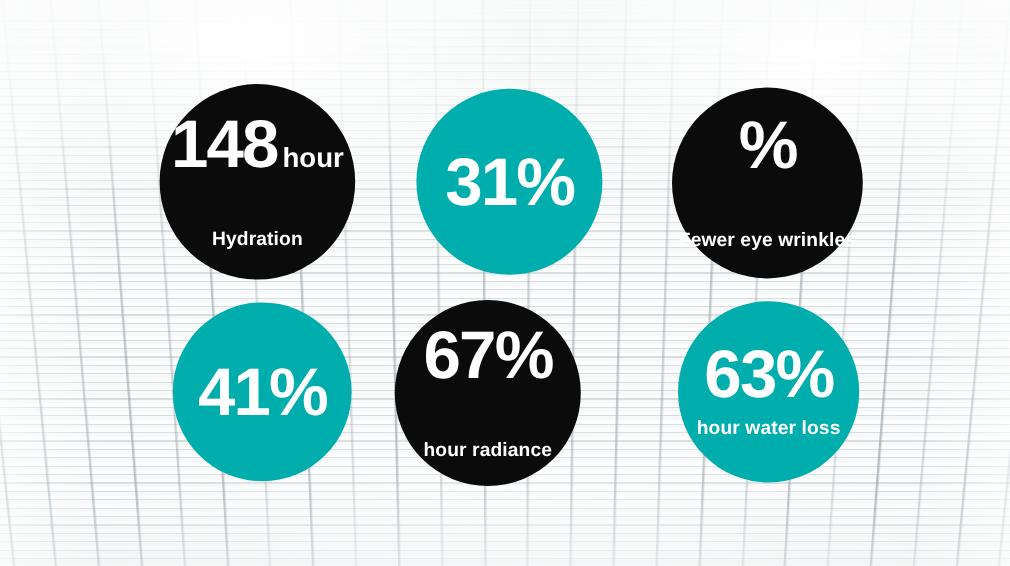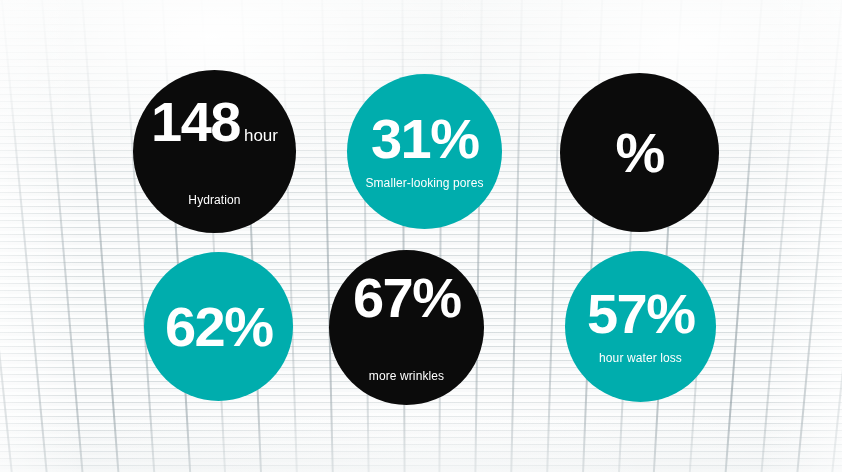--- a/index.html
+++ b/index.html
@@ -132,30 +132,30 @@
   .value .num {
     font-size: 56px;
     font-weight: 700;
   }
   .value .suffix-pct {
     font-size: 56px;
     font-weight: 700;
     letter-spacing: -2px;
   }
   .value .suffix-word {
-    font-size: 17px;
-    font-weight: 400;
+    font-size: 23px;
+    font-weight: 700;
     letter-spacing: 0;
     margin-left: 4px;
     padding-bottom: 2px;
   }
   .caption {
     color: #ffffff;
-    font-size: 12px;
-    font-weight: 400;
+    font-size: 16px;
+    font-weight: 700;
     letter-spacing: 0.1px;
     margin-top: 12px;
     padding: 0 12px;
     white-space: nowrap;
   }
 </style>
 </head>
 <body>
 
 <div class="stage">
@@ -200,42 +200,42 @@
           <span class="num">148</span>
           <span class="suffix-word">hour</span>
         </div>
         <div class="caption">Hydration</div>
       </div>
       <div class="bubble teal" style="left: 347px; top: 74px; width: 155px; height: 155px; background: rgb(0, 173, 173);">
         <div class="value">
           <span class="num">31</span>
           <span class="suffix-pct">%</span>
         </div>
-        <div class="caption">Smaller-looking pores</div>
       </div>
       <div class="bubble dark" style="left: 560px; top: 73px; width: 159px; height: 159px; background: rgb(11, 11, 11);">
         <div class="value">
           <span class="suffix-pct">%</span>
         </div>
+        <div class="caption">Fewer eye wrinkles</div>
       </div>
       <div class="bubble teal" style="left: 144px; top: 252px; width: 149px; height: 149px; background: rgb(0, 173, 173);">
         <div class="value">
-          <span class="num">62</span>
+          <span class="num">41</span>
           <span class="suffix-pct">%</span>
         </div>
       </div>
       <div class="bubble dark" style="left: 329px; top: 250px; width: 155px; height: 155px; background: rgb(11, 11, 11);">
         <div class="value">
           <span class="num">67</span>
           <span class="suffix-pct">%</span>
         </div>
-        <div class="caption">more wrinkles</div>
+        <div class="caption">hour radiance</div>
       </div>
       <div class="bubble teal" style="left: 565px; top: 251px; width: 151px; height: 151px; background: rgb(0, 173, 173);">
         <div class="value">
-          <span class="num">57</span>
+          <span class="num">63</span>
           <span class="suffix-pct">%</span>
         </div>
         <div class="caption">hour water loss</div>
       </div>
     </div>
 
 </div>
 
 </body></html>

